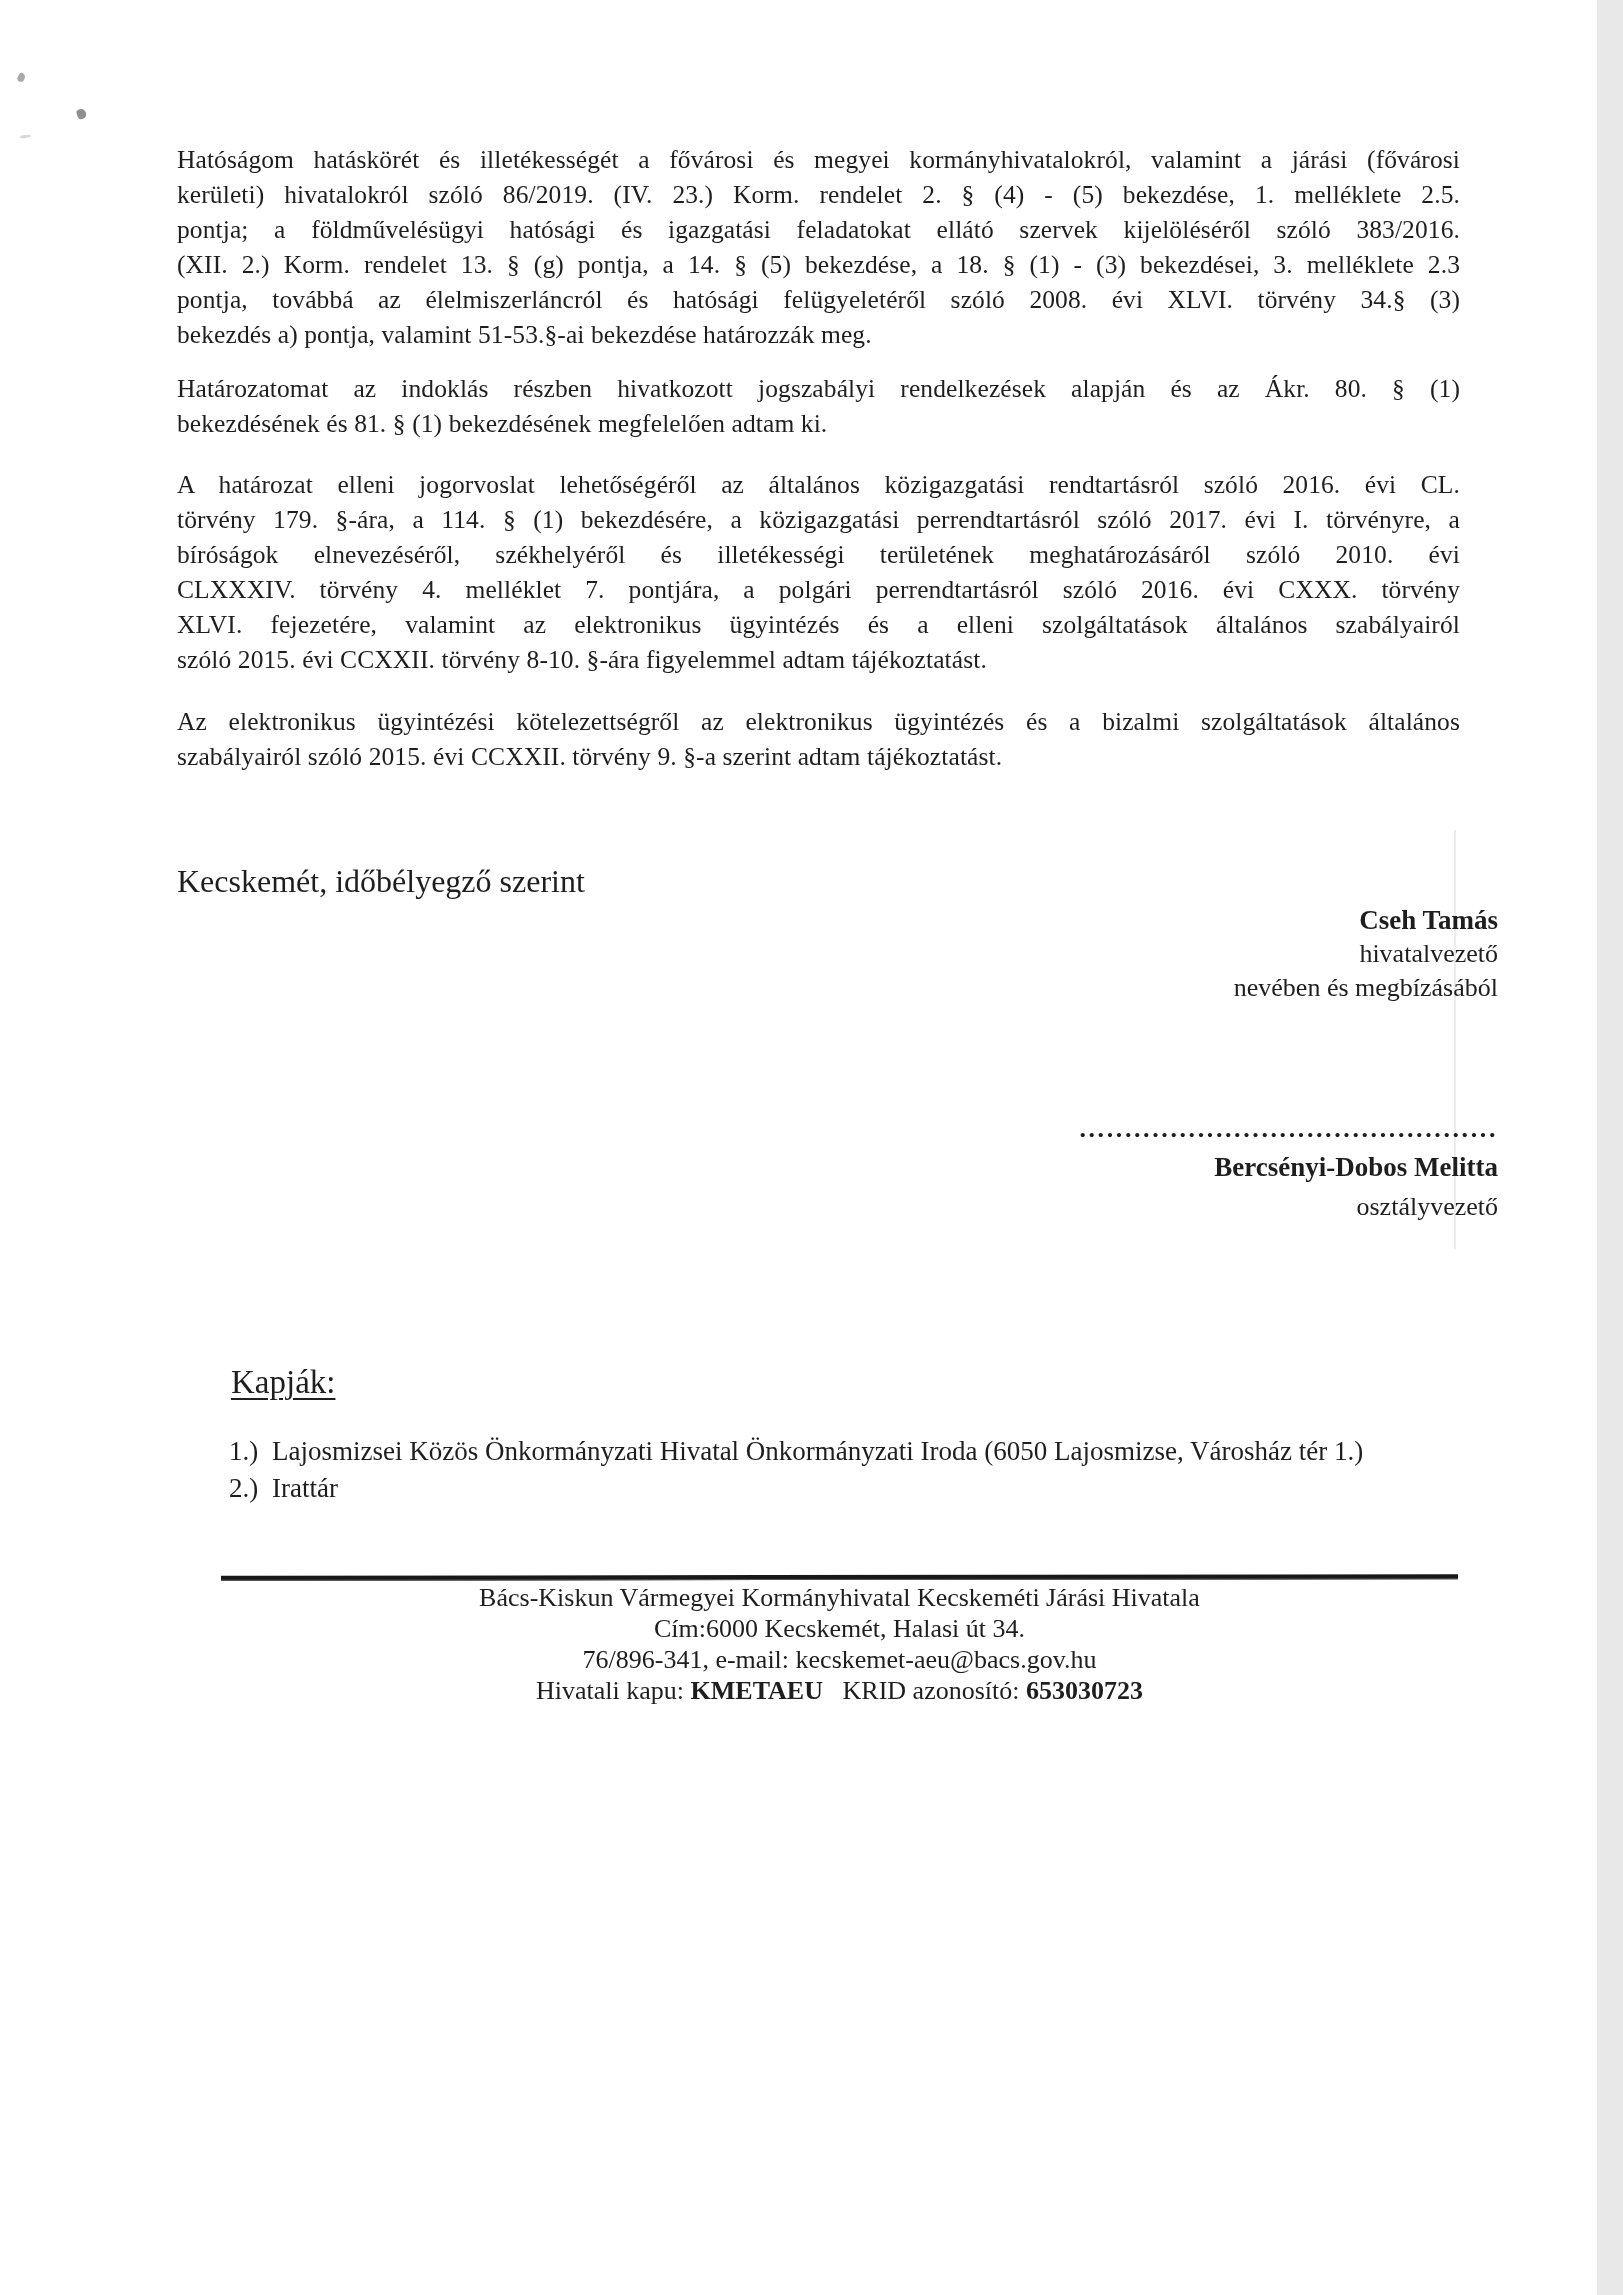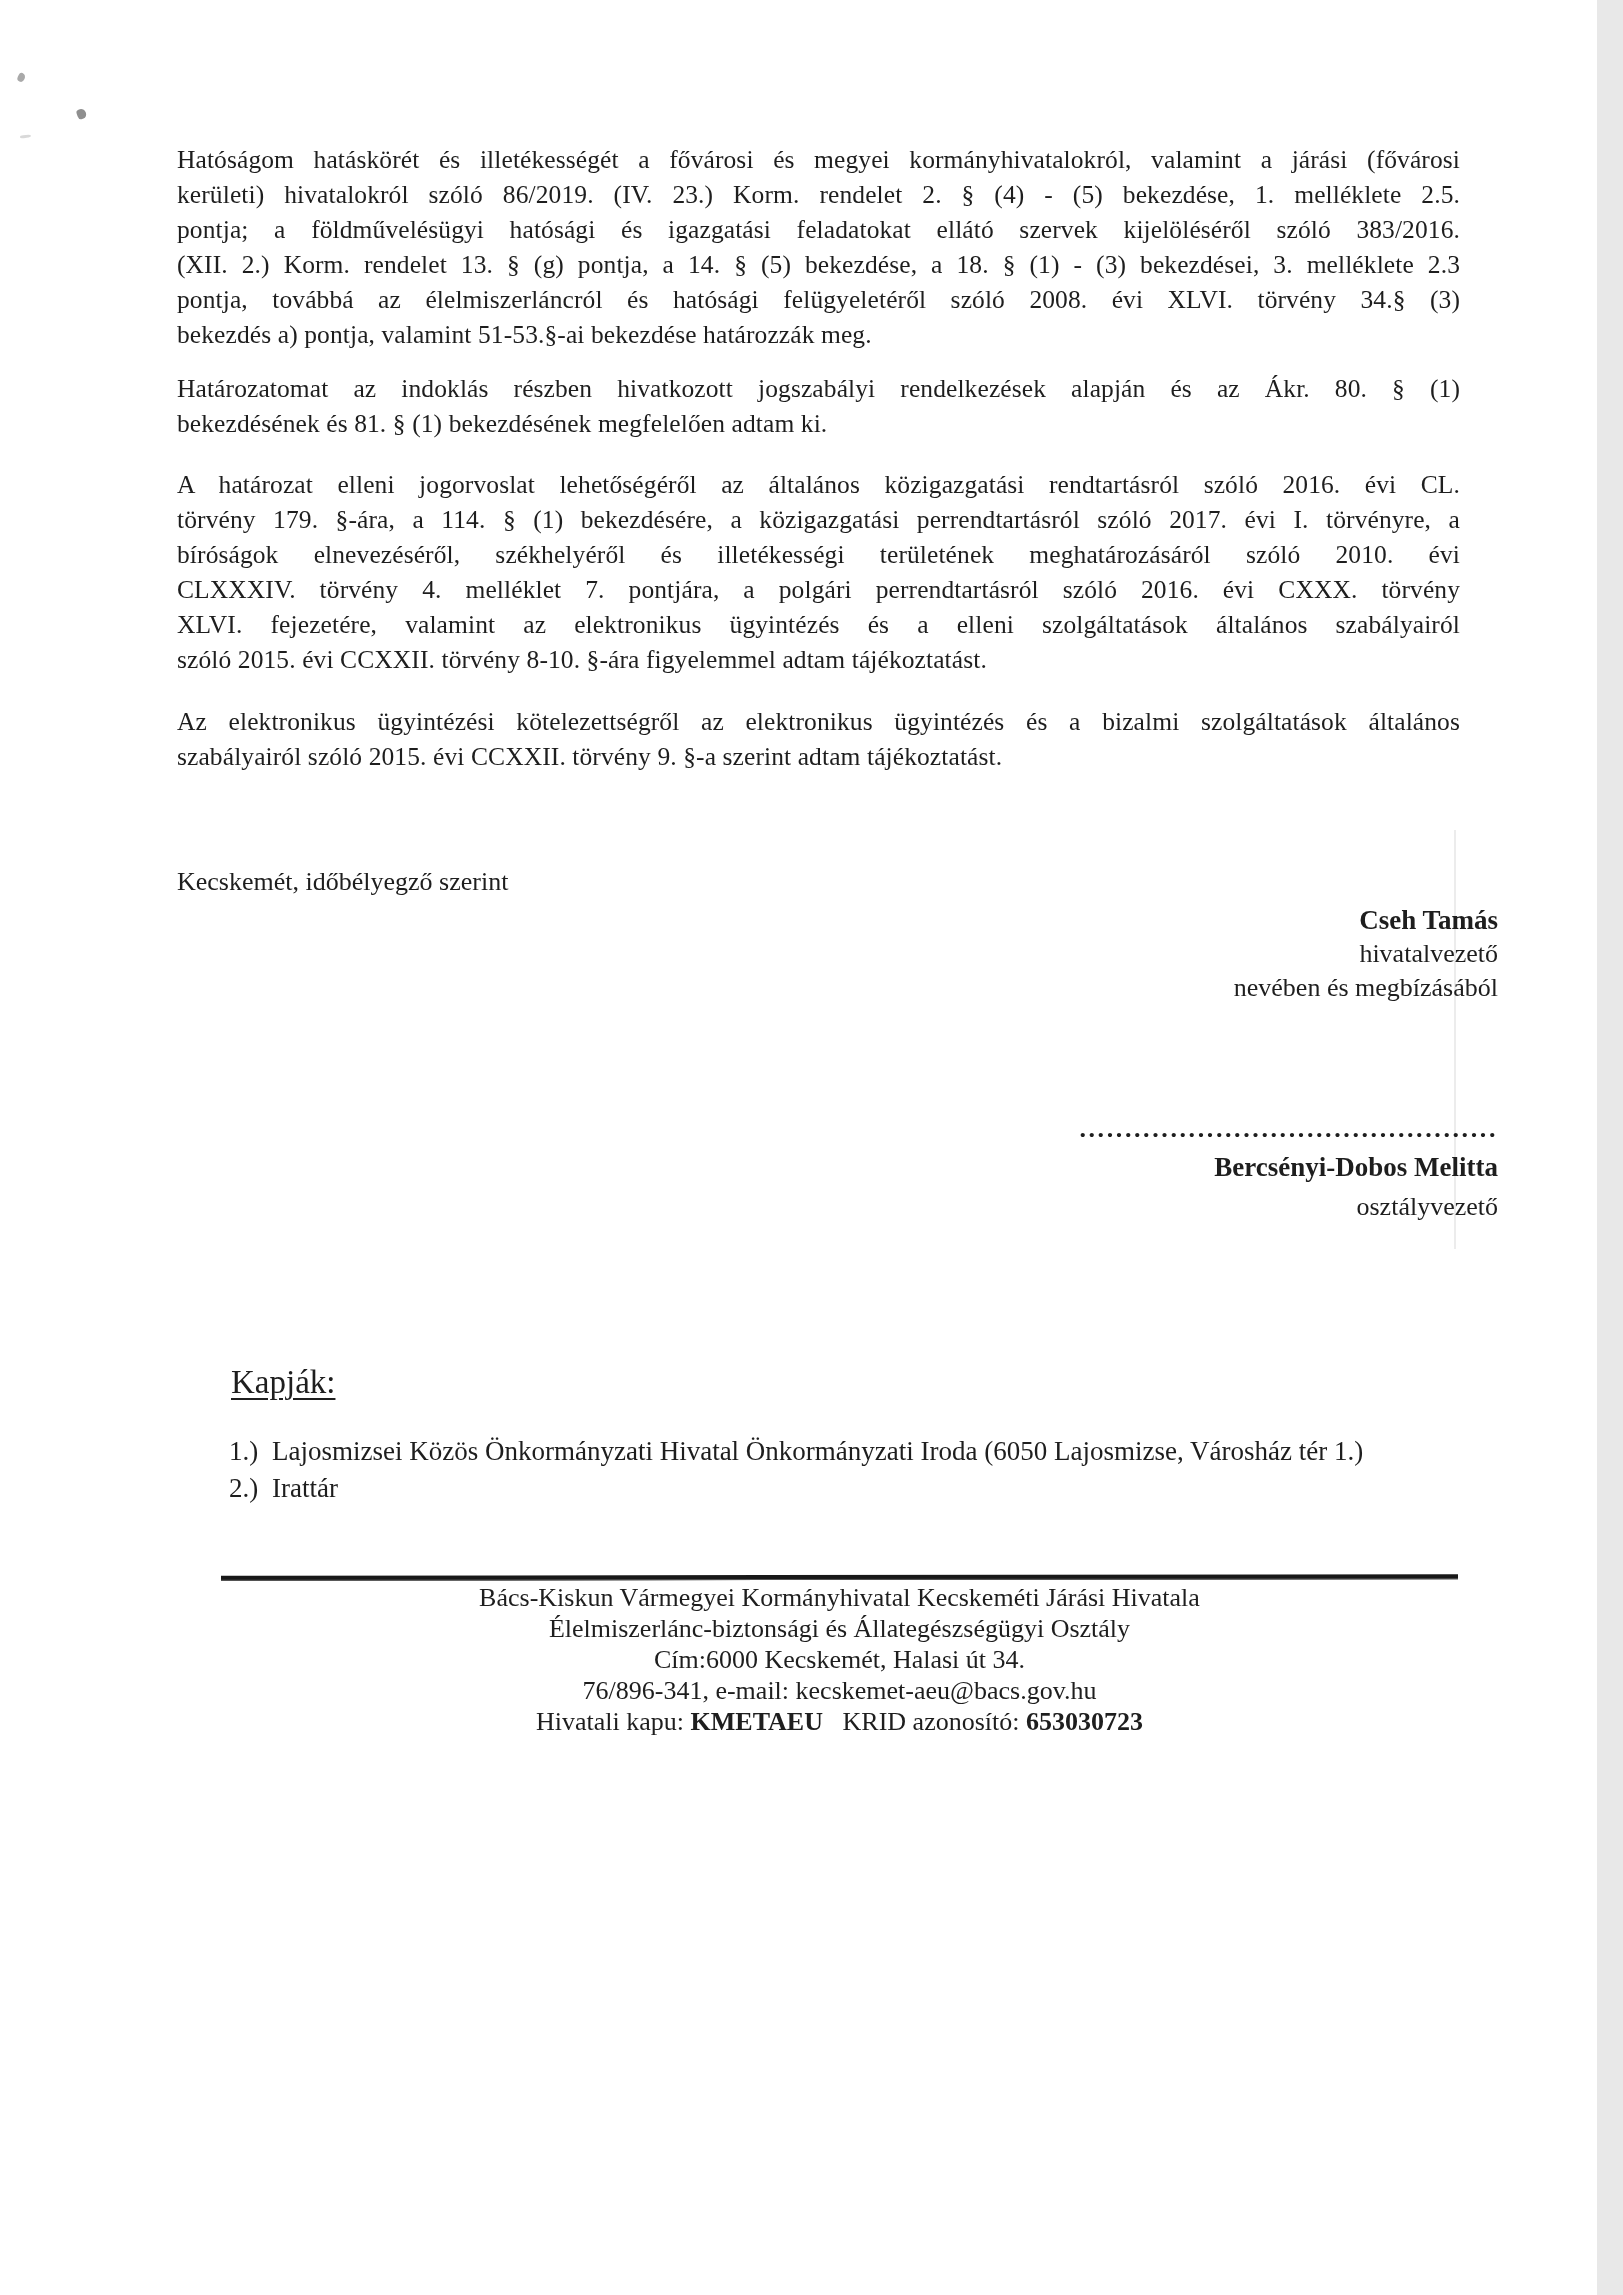--- a/index.html
+++ b/index.html
@@ -26,21 +26,21 @@
   .para .jline.jlast { text-align-last: left; }
   .p1 { top: 142px; }
   .p2 { top: 371px; }
   .p3 { top: 467px; }
   .p4 { top: 704px; }
 
   .dateline {
     position: absolute;
     left: 177px;
     top: 864px;
-    font-size: 26px;
+    font-size: 32px;
     line-height: 35px;
   }
 
   .sig {
     position: absolute;
     left: 497px;
     width: 1001px;
     text-align: right;
   }
   .sig1 { top: 903px; font-size: 26px; line-height: 34px; }
@@ -163,21 +163,20 @@
     <div class="dist-item">
       <span class="num">2.)</span>
       <span class="txt">Irattár</span>
     </div>
   </div>
 
   <div class="footer-rule"></div>
 
   <div class="footer">
     <div class="f-line">Bács-Kiskun Vármegyei Kormányhivatal Kecskeméti Járási Hivatala</div>
-    <div class="f-line">Élelmiszerlánc-biztonsági és Állategészségügyi Osztály</div>
     <div class="f-line">Cím:6000 Kecskemét, Halasi út 34.</div>
     <div class="f-line">76/896-341, e-mail: kecskemet-aeu@bacs.gov.hu</div>
     <div class="f-line">
       <span>Hivatali kapu: </span><span class="b">KMETAEU</span><span class="gap">KRID azonosító: </span><span class="b">653030723</span>
     </div>
   </div>
 
 </div>
 
 

